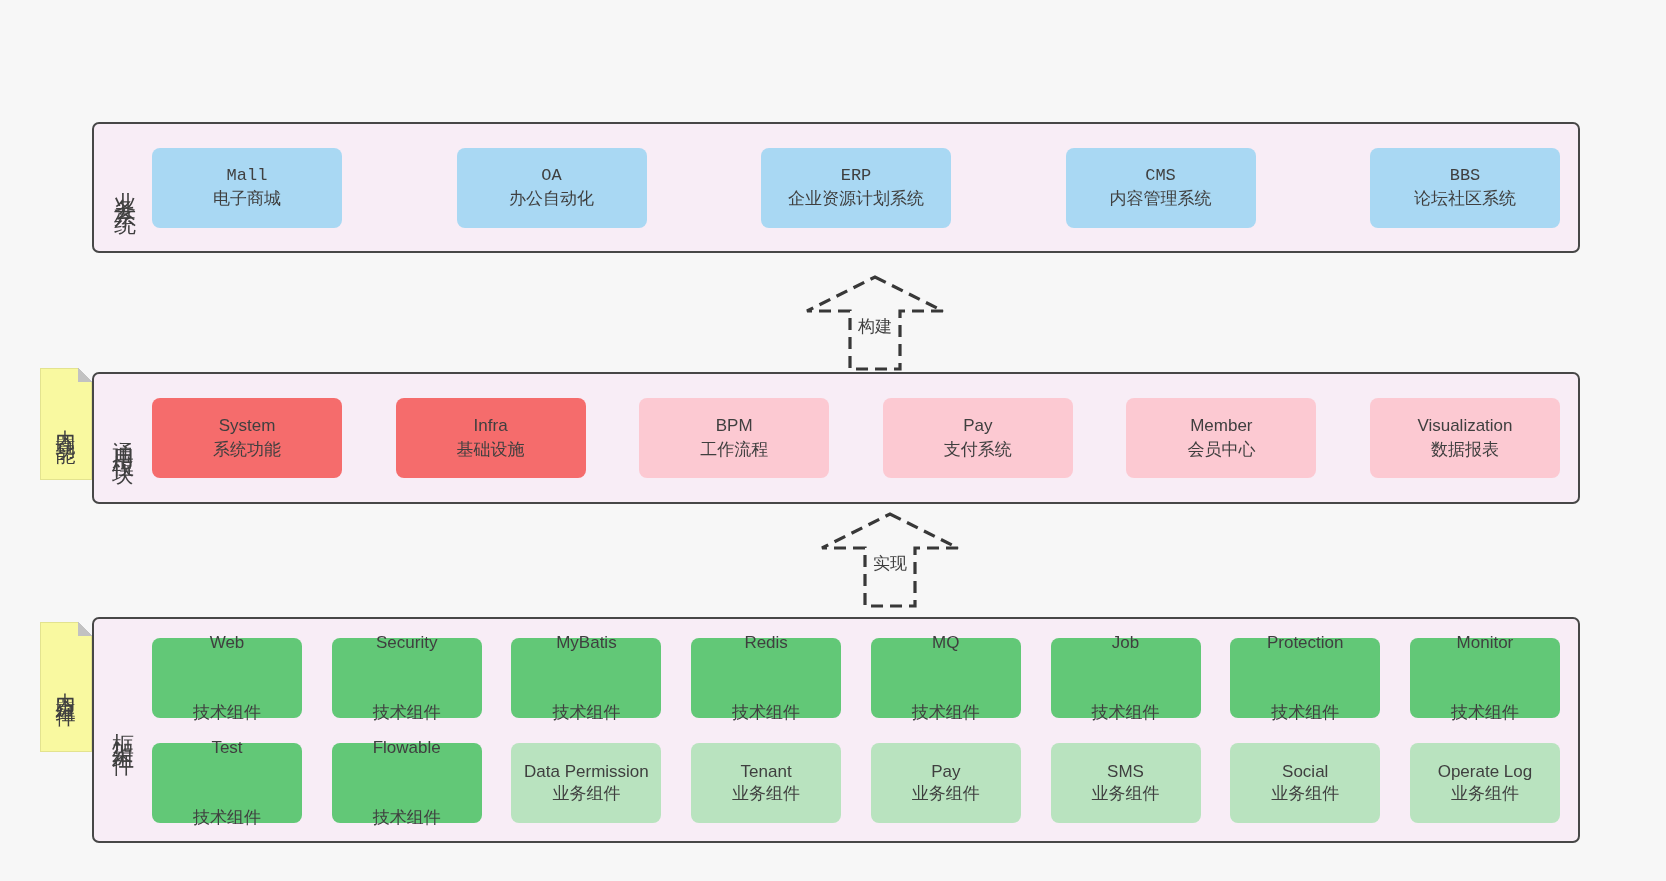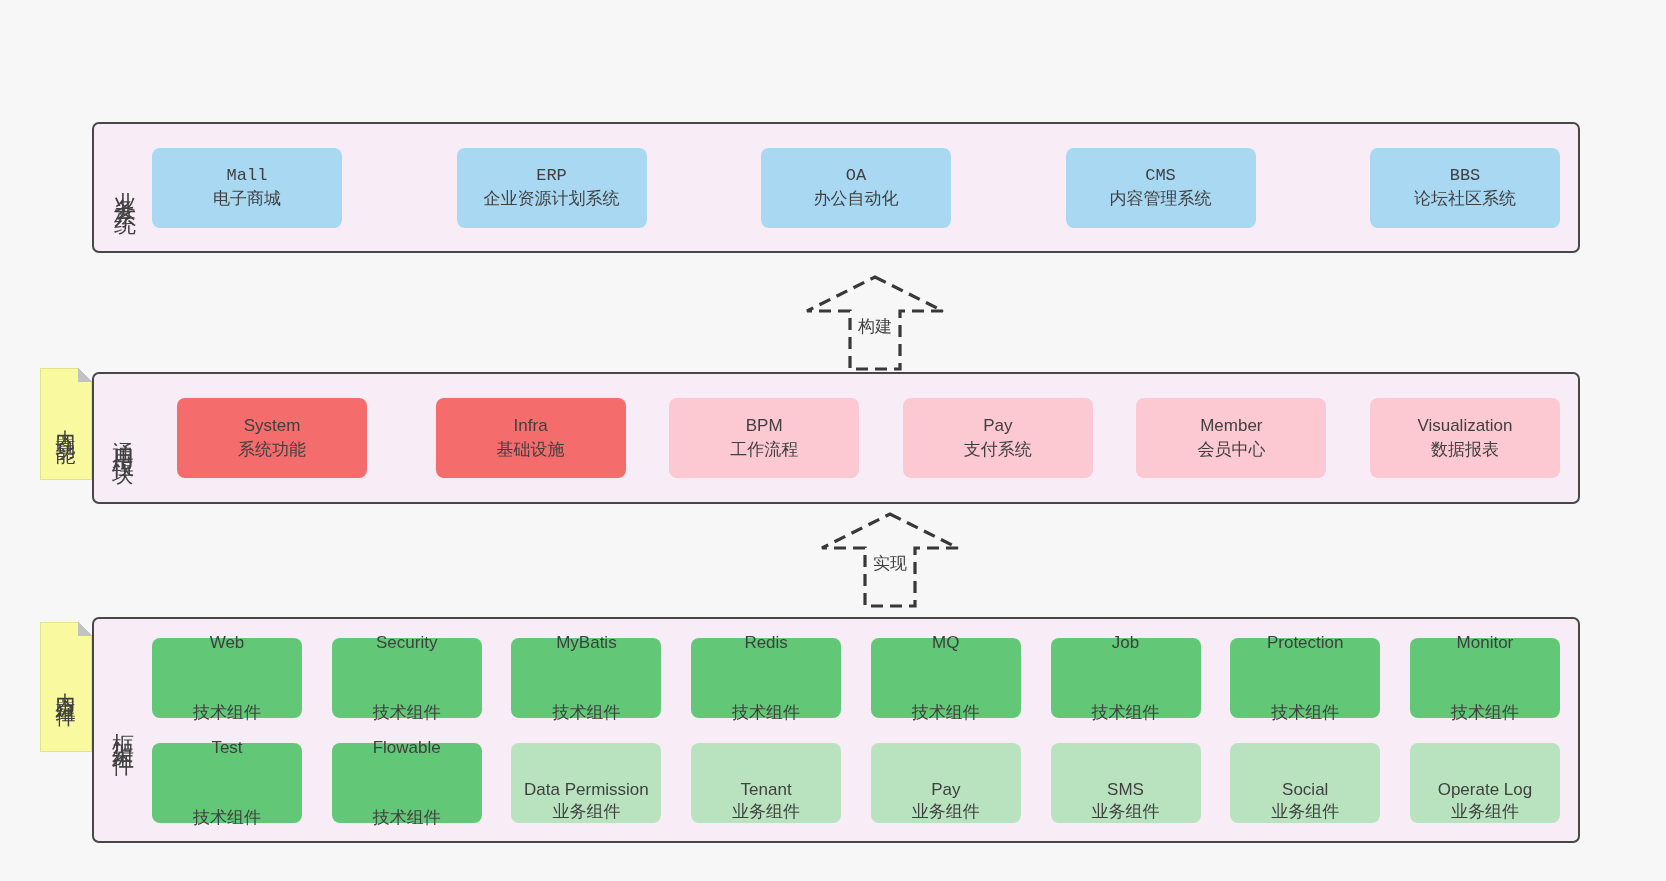--- a/index.html
+++ b/index.html
@@ -36,24 +36,24 @@
   .boxes{
     position:absolute;left:58px;right:18px;top:0;bottom:0;
     display:flex;align-items:center;justify-content:space-between;
   }
   .box{
     width:190px;height:80px;border-radius:8px;
     display:flex;flex-direction:column;align-items:center;justify-content:center;
     text-align:center;font-size:17px;line-height:24px;color:var(--text);
   }
   .box.blue{background:var(--box-blue);}
-  .box.red{background:var(--box-red);margin-left:25px;}
+  .box.red{background:var(--box-red);}
   .box.pink{background:var(--box-pink);}
   .box.green{background:var(--box-green);gap:48px;}
-  .box.lgreen{background:var(--box-green-light);justify-content:flex-end;}
+  .box.lgreen{background:var(--box-green-light);}
 
   .grid{
     position:absolute;left:58px;right:18px;top:0;bottom:0;
     display:grid;grid-template-columns:repeat(8,150px);
     justify-content:space-between;align-content:center;row-gap:25px;
   }
   .grid .box{width:150px;height:80px;padding:0 12px;line-height:22px;}
 
   .sticky{
     position:absolute;left:40px;width:52px;z-index:0;
@@ -88,26 +88,26 @@
   <section class="layer" id="layer-business">
     <div class="side-label">
       <span>业务系统</span>
     </div>
     <div class="boxes">
       <div class="box blue">
         <div>Mall</div>
         <div>电子商城</div>
       </div>
       <div class="box blue">
+        <div>OA</div>
+        <div>办公自动化</div>
+      </div>
+      <div class="box blue">
         <div>ERP</div>
         <div>企业资源计划系统</div>
-      </div>
-      <div class="box blue">
-        <div>OA</div>
-        <div>办公自动化</div>
       </div>
       <div class="box blue">
         <div>CMS</div>
         <div>内容管理系统</div>
       </div>
       <div class="box blue">
         <div>BBS</div>
         <div>论坛社区系统</div>
       </div>
     </div>

